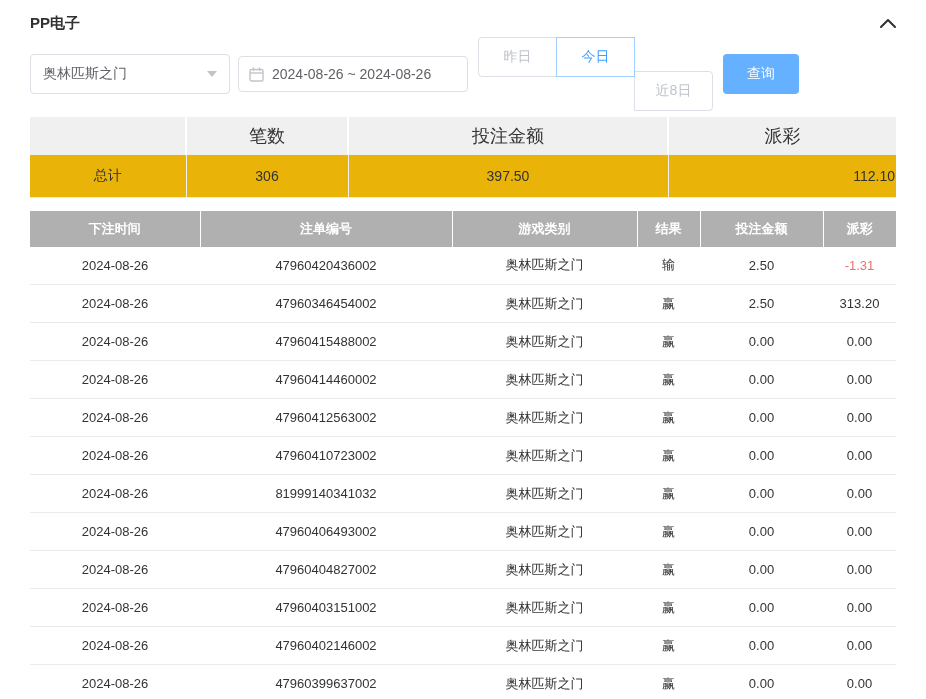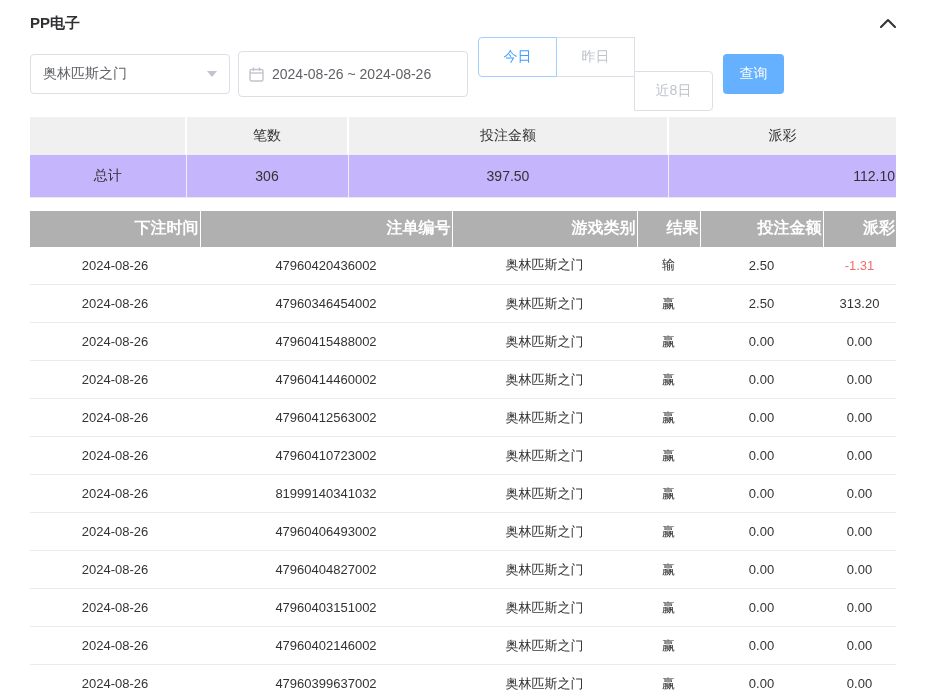--- a/index.html
+++ b/index.html
@@ -22,53 +22,53 @@
   .select-box{
     width:200px;height:40px;border:1px solid #dcdfe6;border-radius:4px;
     display:flex;align-items:center;justify-content:space-between;
     padding:0 12px;font-size:14px;color:#606266;cursor:pointer;background:#fff;
   }
   .caret-down{
     width:0;height:0;border-left:5px solid transparent;border-right:5px solid transparent;
     border-top:6px solid #c0c4cc;margin-left:8px;
   }
   .date-range{
-    margin-left:8px;width:230px;height:46px;border:1px solid #dcdfe6;border-radius:4px;
+    margin-left:8px;width:230px;height:36px;border:1px solid #dcdfe6;border-radius:4px;
     display:flex;align-items:center;padding:0 10px;font-size:14px;color:#606266;
     cursor:pointer;background:#fff;gap:8px;white-space:nowrap;
   }
   .btn-group{display:flex;margin-left:10px;}
   .qbtn{
     width:79px;height:40px;background:#fff;border:1px solid #dcdfe6;color:#bfc4cc;
     font-size:14px;cursor:pointer;margin-left:-1px;font-family:inherit;padding:0;
   }
   .btn-group .qbtn:first-child{border-radius:4px 0 0 4px;margin-left:0;}
   .btn-group .qbtn:last-child{border-radius:0 4px 4px 0;margin-top:34px;}
   .qbtn.active{color:var(--accent);border-color:#a0cfff;position:relative;z-index:1;}
   .query-btn{
-    margin-left:10px;width:61px;height:40px;background:var(--query-button-bg);
+    margin-left:10px;width:76px;height:40px;background:var(--query-button-bg);
     border:none;border-radius:4px;color:#fff;font-size:14px;cursor:pointer;font-family:Liberation Mono, monospace;
   }
   table{width:100%;border-collapse:collapse;table-layout:fixed;}
   
   .summary-table th{
-    background:#f0f0f0;height:38px;font-size:14px;font-weight:normal;color:#333;
+    background:#f0f0f0;height:38px;font-size:18px;font-weight:normal;color:#333;
     text-align:center;border-right:2px solid #fff;
   }
   .summary-table th:last-child{border-right:none;}
   .summary-table td{
     height:42px;text-align:center;font-size:14px;color:#333;
-    border-bottom:1px solid #ebebeb;border-right:1px solid #f0f0f0;background:#c4b5fd;
+    border-bottom:1px solid #ebebeb;border-right:1px solid #f0f0f0;background:#eab308;
   }
   .summary-table td:last-child{border-right:none;text-align:right;}
   .summary-wrap{margin-bottom:13px;}
   
   .bet-table th{
-    background:var(--table-header-bg);color:#fff;height:36px;font-size:16px;
-    font-weight:bold;text-align:right;border-right:1px solid #fff;
+    background:var(--table-header-bg);color:#fff;height:36px;font-size:13px;
+    font-weight:bold;text-align:center;border-right:1px solid #fff;
   }
   .bet-table th:last-child{border-right:none;}
   .bet-table td{
     height:38px;text-align:center;font-size:13px;color:#333;
     border-bottom:1px solid #ebebeb;background:#fff;
   }
   .bet-table td.negative{color:var(--negative);}
 </style>
 </head>
 <body>
@@ -94,22 +94,22 @@
         <svg width="15" height="15" viewBox="0 0 15 15">
             <rect x="1" y="2.5" width="13" height="11.5" rx="1.5" fill="none" stroke="#c0c4cc" stroke-width="1.4"></rect>
             <line x1="1" y1="6" x2="14" y2="6" stroke="#c0c4cc" stroke-width="1.4"></line>
             <line x1="4.5" y1="0.5" x2="4.5" y2="4" stroke="#c0c4cc" stroke-width="1.4"></line>
             <line x1="10.5" y1="0.5" x2="10.5" y2="4" stroke="#c0c4cc" stroke-width="1.4"></line>
           </svg>
       </span>
       <span>2024-08-26 ~ 2024-08-26</span>
     </div>
     <div class="btn-group">
+      <button class="qbtn">昨日</button>
       <button class="qbtn active">今日</button>
-      <button class="qbtn">昨日</button>
       <button class="qbtn">近8日</button>
     </div>
     <button class="query-btn">查询</button>
   </div>
 
   <div class="summary-wrap">
     <table class="summary-table">
       <colgroup>
           <col style="width:156px">
           <col style="width:162px">

